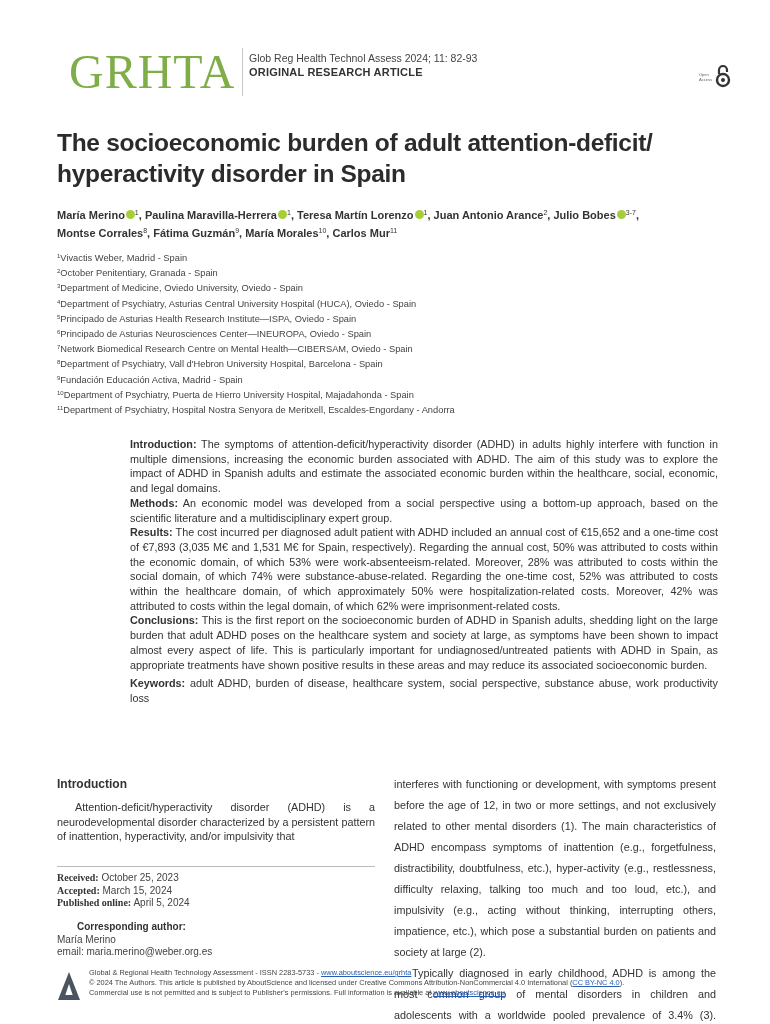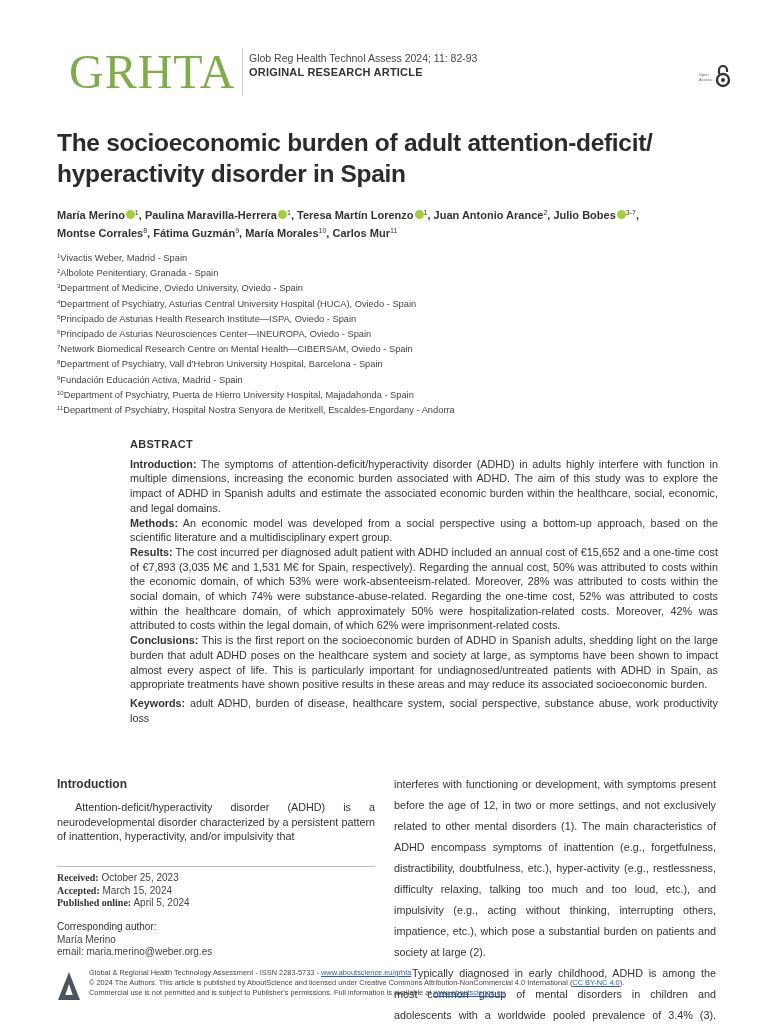--- a/index.html
+++ b/index.html
@@ -32,21 +32,21 @@
 
   .intro-h { position: absolute; left: 57px; top: 777px; font-size: 12px; font-weight: bold; color: #333; }
   .col-left { position: absolute; left: 57px; top: 800px; width: 318px; font-size: 10.8px; line-height: 14.5px; text-align: justify; color: #333; text-indent: 18px; }
   .col-right { position: absolute; left: 394px; top: 774px; width: 322px; font-size: 10.8px; line-height: 21px; text-align: justify; color: #333; }
   .col-right p + p { text-indent: 18px; }
 
   .dates-divider { position: absolute; left: 57px; top: 866px; width: 318px; height: 1px; background: #bbb; }
   .dates { position: absolute; left: 57px; top: 872px; font-size: 10px; line-height: 12.5px; color: #444; }
   .dates b { font-weight: bold; color: #333; font-family: Liberation Serif, serif; }
   .corr { position: absolute; left: 57px; top: 921px; font-size: 10px; line-height: 12.5px; color: #444; }
-  .corr b { font-weight: normal; color: #333; }
+  .corr b { font-weight: bold; color: #333; margin-left: 20px; }
 
   .footer { position: absolute; left: 57px; top: 968px; width: 680px; height: 40px; }
   .footer-logo { position: absolute; left: 0; top: 3px; }
   .footer-text { position: absolute; left: 32px; top: 0; font-size: 7.4px; line-height: 10px; color: #444; }
   .footer-text a { color: #2a5db0; text-decoration: underline; }
 </style>
 </head>
 <body>
 
 <div class="header">
@@ -68,34 +68,33 @@
     </svg>
   </div>
 </div>
 
 <h1 class="title">The socioeconomic burden of adult attention-deficit/ hyperactivity disorder in Spain</h1>
 
 <div class="authors"><span><span>María Merino</span><span class="orcid"></span><sup>1</sup><span>, </span></span><span><span>Paulina Maravilla-Herrera</span><span class="orcid"></span><sup>1</sup><span>, </span></span><span><span>Teresa Martín Lorenzo</span><span class="orcid"></span><sup>1</sup><span>, </span></span><span><span>Juan Antonio Arance</span><sup>2</sup><span>, </span></span><span><span>Julio Bobes</span><span class="orcid"></span><sup>3-7</sup><span>,</span></span><br><span><span>Montse Corrales</span><sup>8</sup><span>, </span></span><span><span>Fátima Guzmán</span><sup>9</sup><span>, </span></span><span><span>María Morales</span><sup>10</sup><span>, </span></span><span><span>Carlos Mur</span><sup>11</sup><span></span></span></div>
 
 <div class="affil">
     <div><sup>1</sup><span>Vivactis Weber, Madrid - Spain</span></div>
-    <div><sup>2</sup><span>Albolote Penitentiary, Granada - Spain</span></div>
+    <div><sup>2</sup><span>October Penitentiary, Granada - Spain</span></div>
     <div><sup>3</sup><span>Department of Medicine, Oviedo University, Oviedo - Spain</span></div>
     <div><sup>4</sup><span>Department of Psychiatry, Asturias Central University Hospital (HUCA), Oviedo - Spain</span></div>
     <div><sup>5</sup><span>Principado de Asturias Health Research Institute—ISPA, Oviedo - Spain</span></div>
     <div><sup>6</sup><span>Principado de Asturias Neurosciences Center—INEUROPA, Oviedo - Spain</span></div>
     <div><sup>7</sup><span>Network Biomedical Research Centre on Mental Health—CIBERSAM, Oviedo - Spain</span></div>
     <div><sup>8</sup><span>Department of Psychiatry, Vall d'Hebron University Hospital, Barcelona - Spain</span></div>
     <div><sup>9</sup><span>Fundación Educación Activa, Madrid - Spain</span></div>
     <div><sup>10</sup><span>Department of Psychiatry, Puerta de Hierro University Hospital, Majadahonda - Spain</span></div>
     <div><sup>11</sup><span>Department of Psychiatry, Hospital Nostra Senyora de Meritxell, Escaldes-Engordany - Andorra</span></div>
   </div>
 
 <div class="abstract">
-  <div class="abs-h">ABSTRACT</div>
   <div><b>Introduction:</b><span> The symptoms of attention-deficit/hyperactivity disorder (ADHD) in adults highly interfere with function in multiple dimensions, increasing the economic burden associated with ADHD. The aim of this study was to explore the impact of ADHD in Spanish adults and estimate the associated economic burden within the healthcare, social, economic, and legal domains.</span></div>
   <div><b>Methods:</b><span> An economic model was developed from a social perspective using a bottom-up approach, based on the scientific literature and a multidisciplinary expert group.</span></div>
   <div><b>Results:</b><span> The cost incurred per diagnosed adult patient with ADHD included an annual cost of €15,652 and a one-time cost of €7,893 (3,035 M€ and 1,531 M€ for Spain, respectively). Regarding the annual cost, 50% was attributed to costs within the economic domain, of which 53% were work-absenteeism-related. Moreover, 28% was attributed to costs within the social domain, of which 74% were substance-abuse-related. Regarding the one-time cost, 52% was attributed to costs within the healthcare domain, of which approximately 50% were hospitalization-related costs. Moreover, 42% was attributed to costs within the legal domain, of which 62% were imprisonment-related costs.</span></div>
   <div><b>Conclusions:</b><span> This is the first report on the socioeconomic burden of ADHD in Spanish adults, shedding light on the large burden that adult ADHD poses on the healthcare system and society at large, as symptoms have been shown to impact almost every aspect of life. This is particularly important for undiagnosed/untreated patients with ADHD in Spain, as appropriate treatments have shown positive results in these areas and may reduce its associated socioeconomic burden.</span></div>
   <div class="kw"><b>Keywords:</b><span> adult ADHD, burden of disease, healthcare system, social perspective, substance abuse, work productivity loss</span></div>
 </div>
 
 <h2 class="intro-h">Introduction</h2>
 <p class="col-left">Attention-deficit/hyperactivity disorder (ADHD) is a neurodevelopmental disorder characterized by a persistent pattern of inattention, hyperactivity, and/or impulsivity that</p>
 

